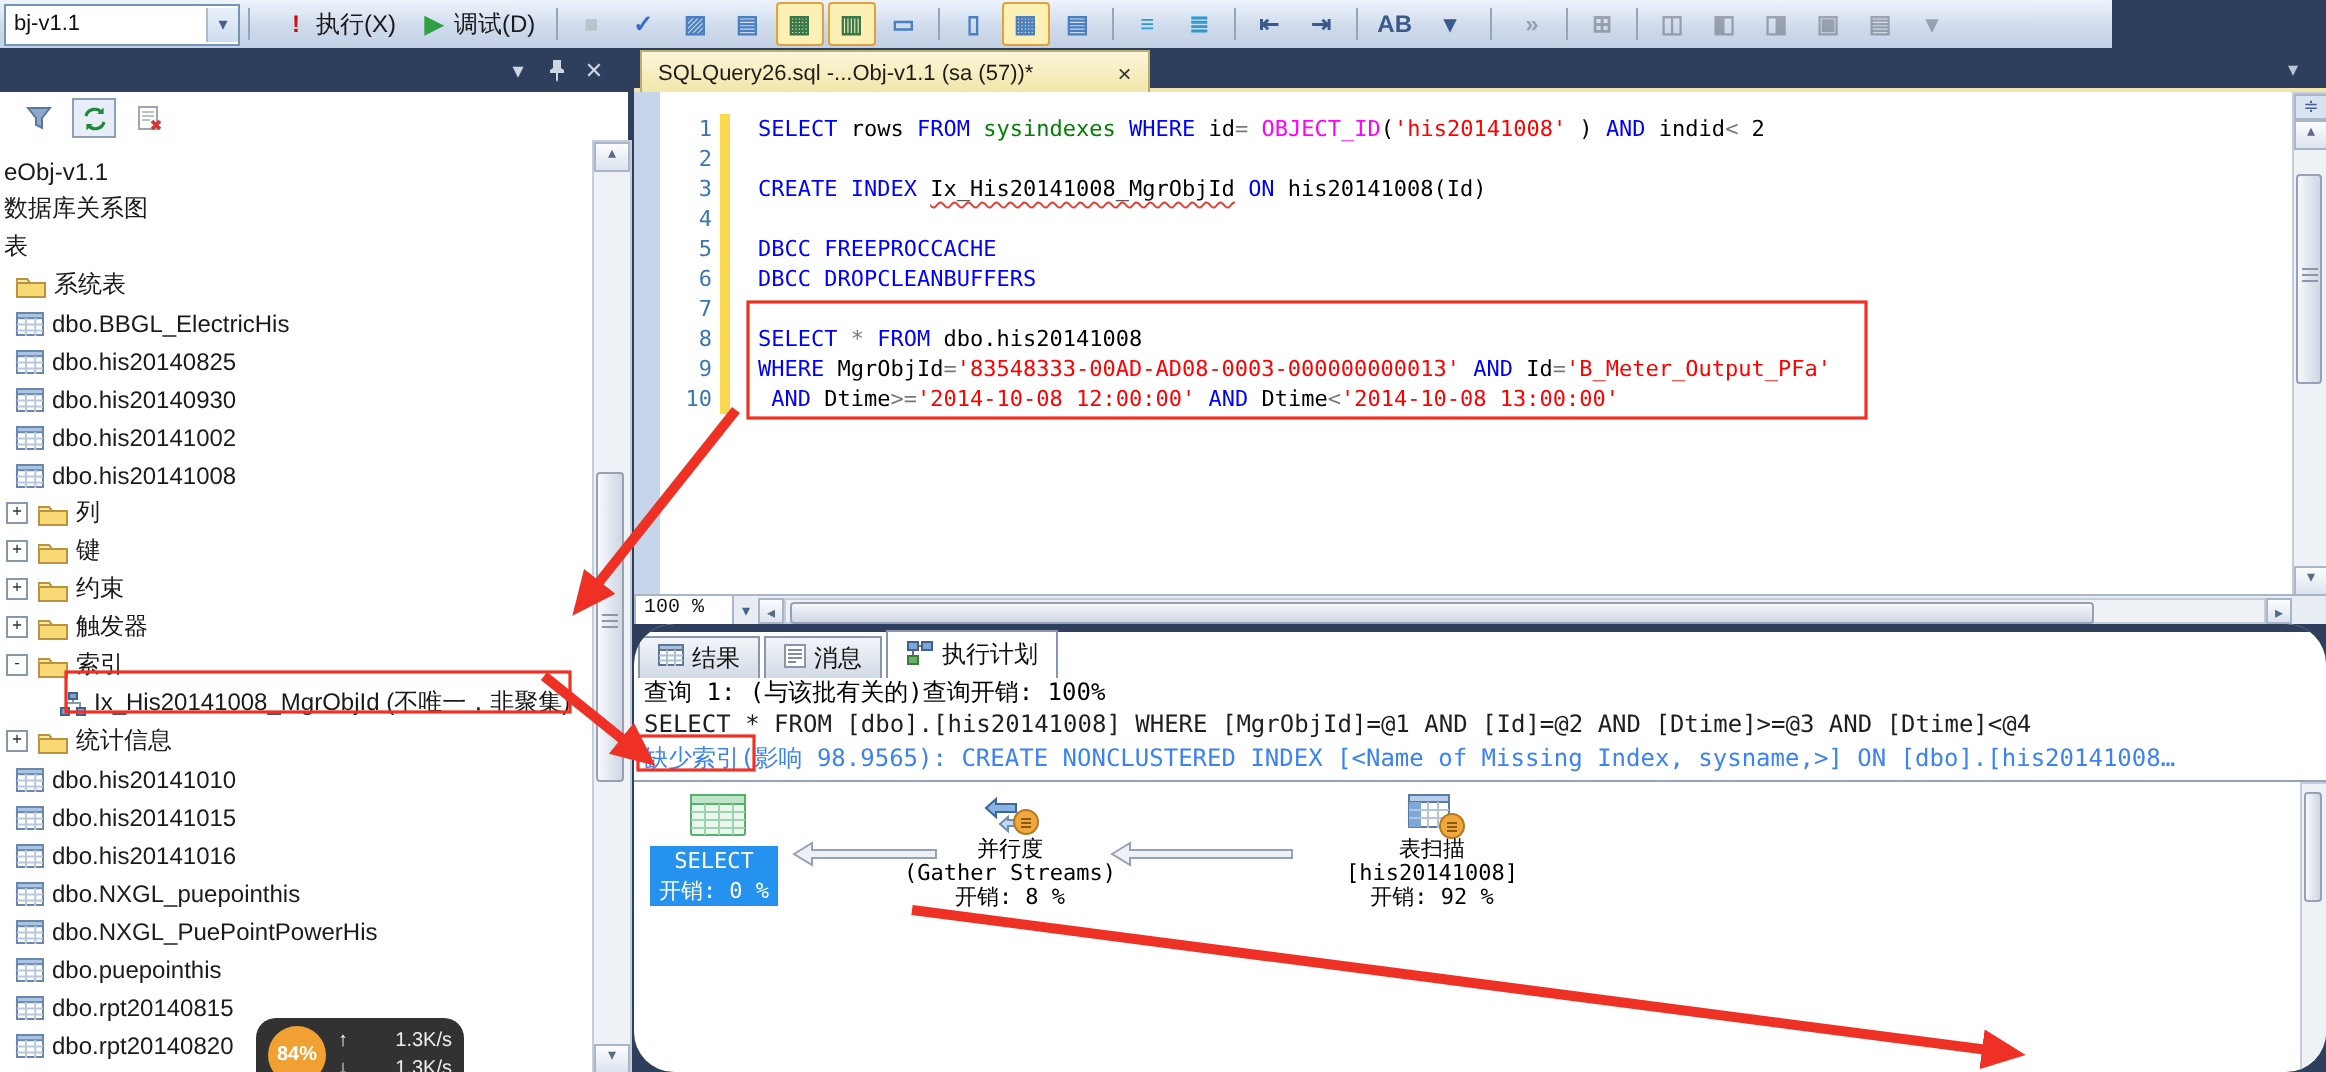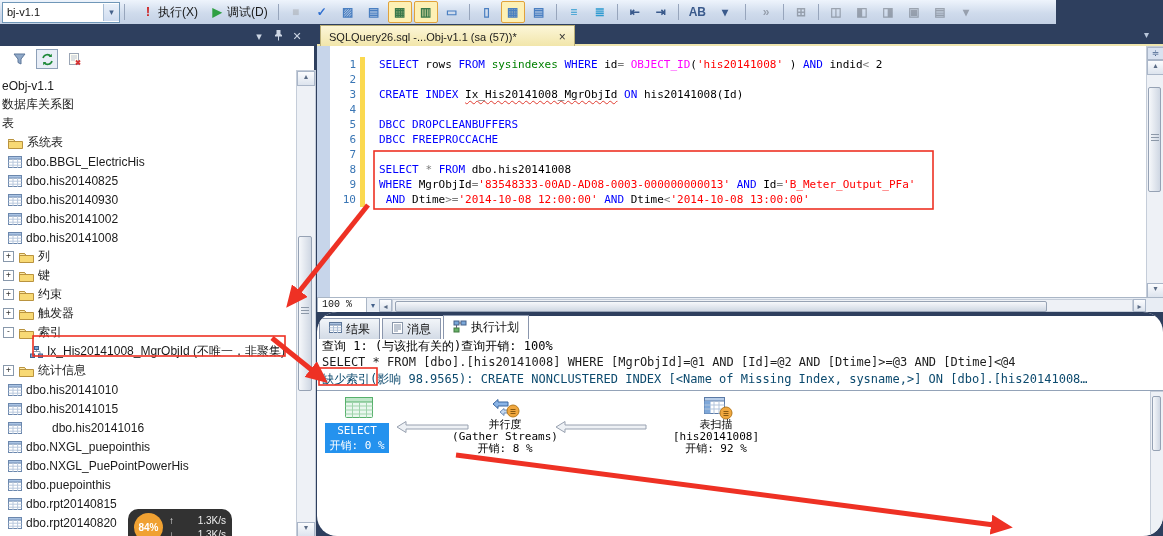--- a/index.html
+++ b/index.html
@@ -80,21 +80,21 @@
   
   .results{position:absolute;left:317px;top:312px;width:846px;height:224px;background:#fff;overflow:hidden;border-radius:20px;}
   .rp-top{position:absolute;left:0;top:0;width:100%;height:4px;background:#2e3f5e;}
   .rtabs{position:absolute;left:2px;top:4px;height:23px;display:flex;align-items:flex-end;}
   .rtab{display:flex;align-items:center;gap:4px;height:20px;padding:0 9px;font-size:12px;color:#111;
     background:linear-gradient(#f2f5f9,#d3dbe6);border:1px solid #8a96ad;border-bottom:none;margin-right:2px;}
   .rtab.active{height:23px;background:#fff;font-weight:normal;}
   .rtext{position:absolute;left:5px;top:27px;font:12px/15.5px "DejaVu Sans Mono",monospace;white-space:nowrap;}
   .rline1{color:#000;}
   .rline2{color:#1e1e1e;}
-  .rline3{color:#0c4a6e;margin-top:2px;}
+  .rline3{color:#3b82f6;margin-top:2px;}
   .rdivider{position:absolute;left:0;top:78px;width:846px;height:1px;background:#94a3b8;}
   .plan-icon{position:absolute;top:84px;}
   .pn-text{position:absolute;font:11px/12px "DejaVu Sans Mono",monospace;color:#000;transform:translateX(-50%);white-space:nowrap;}
   .sel-box{position:absolute;left:8px;top:111px;width:64px;height:30px;background:#2492ee;color:#fff;
     font:11px/15px "DejaVu Sans Mono",monospace;text-align:center;}
   .res-scroll{left:833px;top:79px;width:13px;height:145px;}
   
   #plan-arrows,#annotations{position:absolute;left:0;top:0;width:1163px;height:536px;pointer-events:none;}
   #annotations{z-index:60;}
   #plan-arrows{z-index:5;}
@@ -399,21 +399,21 @@
         <div class="tree-row" style="padding-left: 8px;">
           <span class="tree-ico">
             <svg width="14" height="12" viewBox="0 0 14 12">
               <rect x="0.5" y="0.5" width="13" height="11" fill="#fff" stroke="#6b87ad"></rect>
               <rect x="0.5" y="0.5" width="13" height="2.6" fill="#aac4e4" stroke="#6b87ad"></rect>
               <path d="M5 3v9M9.6 3v9M0.5 6.2h13M0.5 9.2h13" stroke="#b9c8dd" fill="none"></path>
             </svg>
           </span>
           <span class="tree-label">dbo.his20141015</span>
         </div>
-        <div class="tree-row" style="padding-left: 8px; gap: 26px;">
+        <div class="tree-row" style="padding-left: 8px;">
           <span class="tree-ico">
             <svg width="14" height="12" viewBox="0 0 14 12">
               <rect x="0.5" y="0.5" width="13" height="11" fill="#fff" stroke="#6b87ad"></rect>
               <rect x="0.5" y="0.5" width="13" height="2.6" fill="#aac4e4" stroke="#6b87ad"></rect>
               <path d="M5 3v9M9.6 3v9M0.5 6.2h13M0.5 9.2h13" stroke="#b9c8dd" fill="none"></path>
             </svg>
           </span>
           <span class="tree-label">dbo.his20141016</span>
         </div>
         <div class="tree-row" style="padding-left: 8px;">
@@ -499,22 +499,22 @@
         <div>8</div>
         <div>9</div>
         <div>10</div>
       </div>
     <div class="changebar"></div>
     <div id="code">
         <div class="code-line"><span class="tk-kw">SELECT</span><span class="tk-id"> rows </span><span class="tk-kw">FROM</span><span class="tk-id"> </span><span class="tk-sys">sysindexes</span><span class="tk-id"> </span><span class="tk-kw">WHERE</span><span class="tk-id"> id</span><span class="tk-op">=</span><span class="tk-id"> </span><span class="tk-fn">OBJECT_ID</span><span class="tk-id">(</span><span class="tk-str">'his20141008'</span><span class="tk-id"> ) </span><span class="tk-kw">AND</span><span class="tk-id"> indid</span><span class="tk-op">&lt;</span><span class="tk-id"> 2</span></div>
         <div class="code-line">&nbsp;</div>
         <div class="code-line"><span class="tk-kw">CREATE INDEX</span><span class="tk-id"> </span><span class="tk-err">Ix_His20141008_MgrObjId</span><span class="tk-id"> </span><span class="tk-kw">ON</span><span class="tk-id"> his20141008(Id)</span></div>
         <div class="code-line">&nbsp;</div>
+        <div class="code-line"><span class="tk-kw">DBCC FREEPROCCACHE</span></div>
         <div class="code-line"><span class="tk-kw">DBCC DROPCLEANBUFFERS</span></div>
-        <div class="code-line"><span class="tk-kw">DBCC FREEPROCCACHE</span></div>
         <div class="code-line">&nbsp;</div>
         <div class="code-line"><span class="tk-kw">SELECT</span><span class="tk-id"> </span><span class="tk-op">*</span><span class="tk-id"> </span><span class="tk-kw">FROM</span><span class="tk-id"> dbo.his20141008</span></div>
         <div class="code-line"><span class="tk-kw">WHERE</span><span class="tk-id"> MgrObjId</span><span class="tk-op">=</span><span class="tk-str">'83548333-00AD-AD08-0003-000000000013'</span><span class="tk-id"> </span><span class="tk-kw">AND</span><span class="tk-id"> Id</span><span class="tk-op">=</span><span class="tk-str">'B_Meter_Output_PFa'</span></div>
         <div class="code-line"><span class="tk-id"> </span><span class="tk-kw">AND</span><span class="tk-id"> Dtime</span><span class="tk-op">&gt;=</span><span class="tk-str">'2014-10-08 12:00:00'</span><span class="tk-id"> </span><span class="tk-kw">AND</span><span class="tk-id"> Dtime</span><span class="tk-op">&lt;</span><span class="tk-str">'2014-10-08 13:00:00'</span></div>
       </div>
     <div class="sb-v ed-vscroll" style="position:absolute;">
       <div class="splitter">≑</div>
       <div class="sb-btn" style="top:13px;height:15px;">▴</div>
       <div class="sb-thumb" style="top:40px;height:105px;width:13px;">
         <div class="grip" style="margin-top:46px;"></div>

